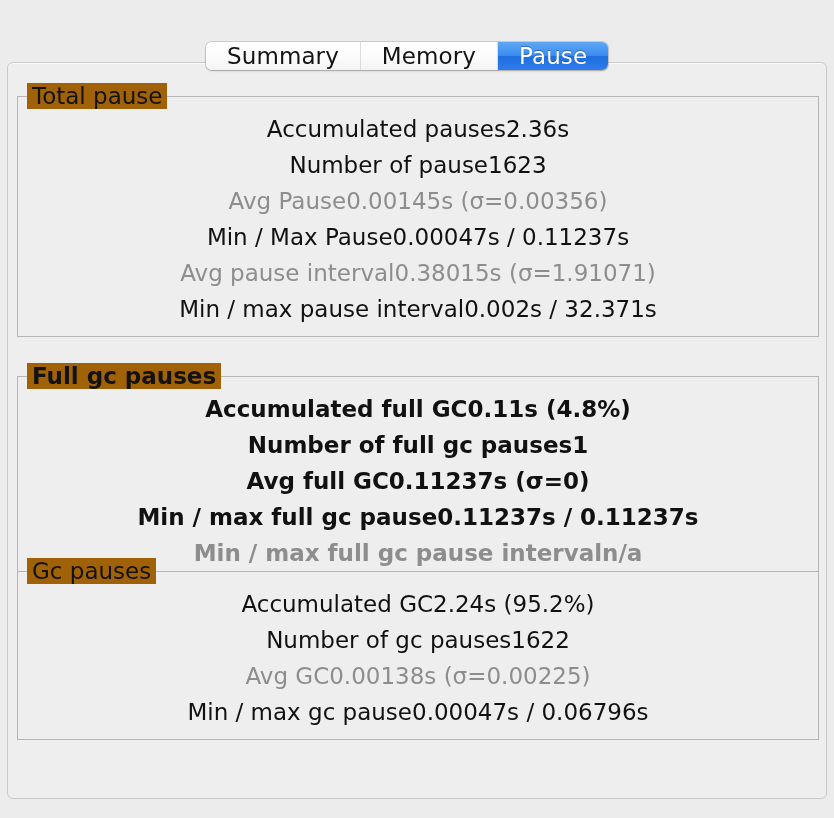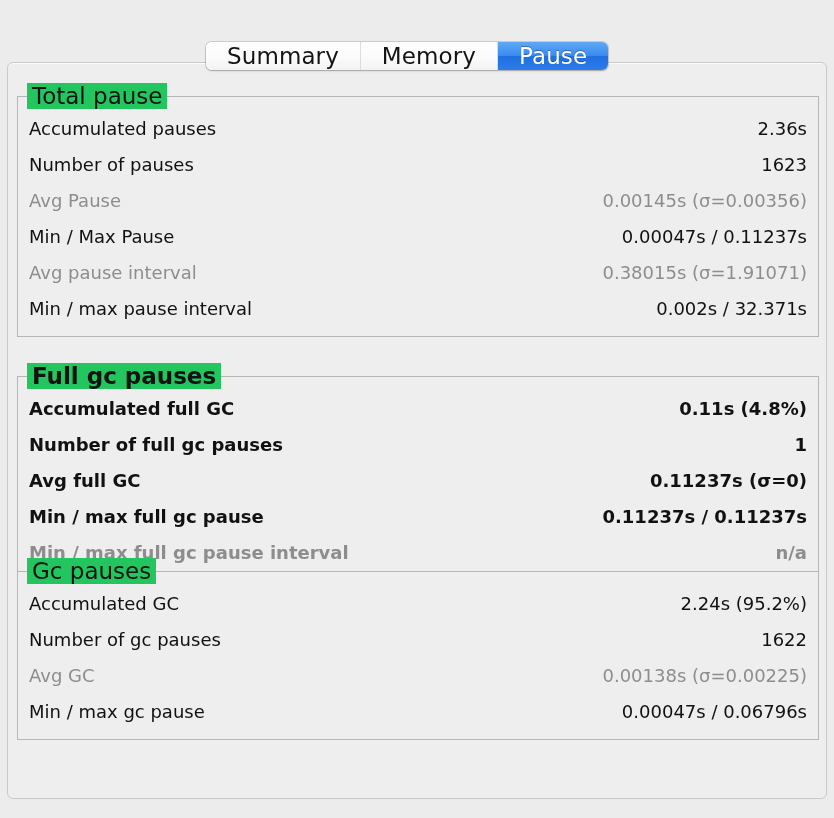--- a/index.html
+++ b/index.html
@@ -70,36 +70,36 @@
     width: 802px;
     box-sizing: border-box;
     border: 1px solid #b5b5b5;
     background: #eeeeee;
   }
   .group-title {
     position: absolute;
     top: -14px;
     left: 9px;
     padding: 0 5px;
-    background: #22c55e;
+    background: #a16207;
     font-size: 23px;
     color: #121212;
     white-space: nowrap;
     line-height: 26px;
   }
   .rows {
     padding: 14px 11px 9px 11px;
   }
   .row {
     display: flex;
-    justify-content: space-between;
+    justify-content: center;
     align-items: baseline;
     height: 36px;
     line-height: 36px;
-    font-size: 18px;
+    font-size: 23px;
     white-space: nowrap;
   }
   .label { color: #111111; }
   .value { color: #111111; text-align: right; }
   .row.dim .label, .row.dim .value { color: #8d8d8d; }
 </style>
 </head>
 <body>
 
 <div id="tabbar">
@@ -110,21 +110,21 @@
 
 <div id="panel">
     <div class="group" style="top: 33px;">
       <div class="group-title">Total pause</div>
       <div class="rows">
         <div class="row">
           <span class="label">Accumulated pauses</span>
           <span class="value">2.36s</span>
         </div>
         <div class="row">
-          <span class="label">Number of pauses</span>
+          <span class="label">Number of pause</span>
           <span class="value">1623</span>
         </div>
         <div class="row dim">
           <span class="label">Avg Pause</span>
           <span class="value">0.00145s (σ=0.00356)</span>
         </div>
         <div class="row">
           <span class="label">Min / Max Pause</span>
           <span class="value">0.00047s / 0.11237s</span>
         </div>

